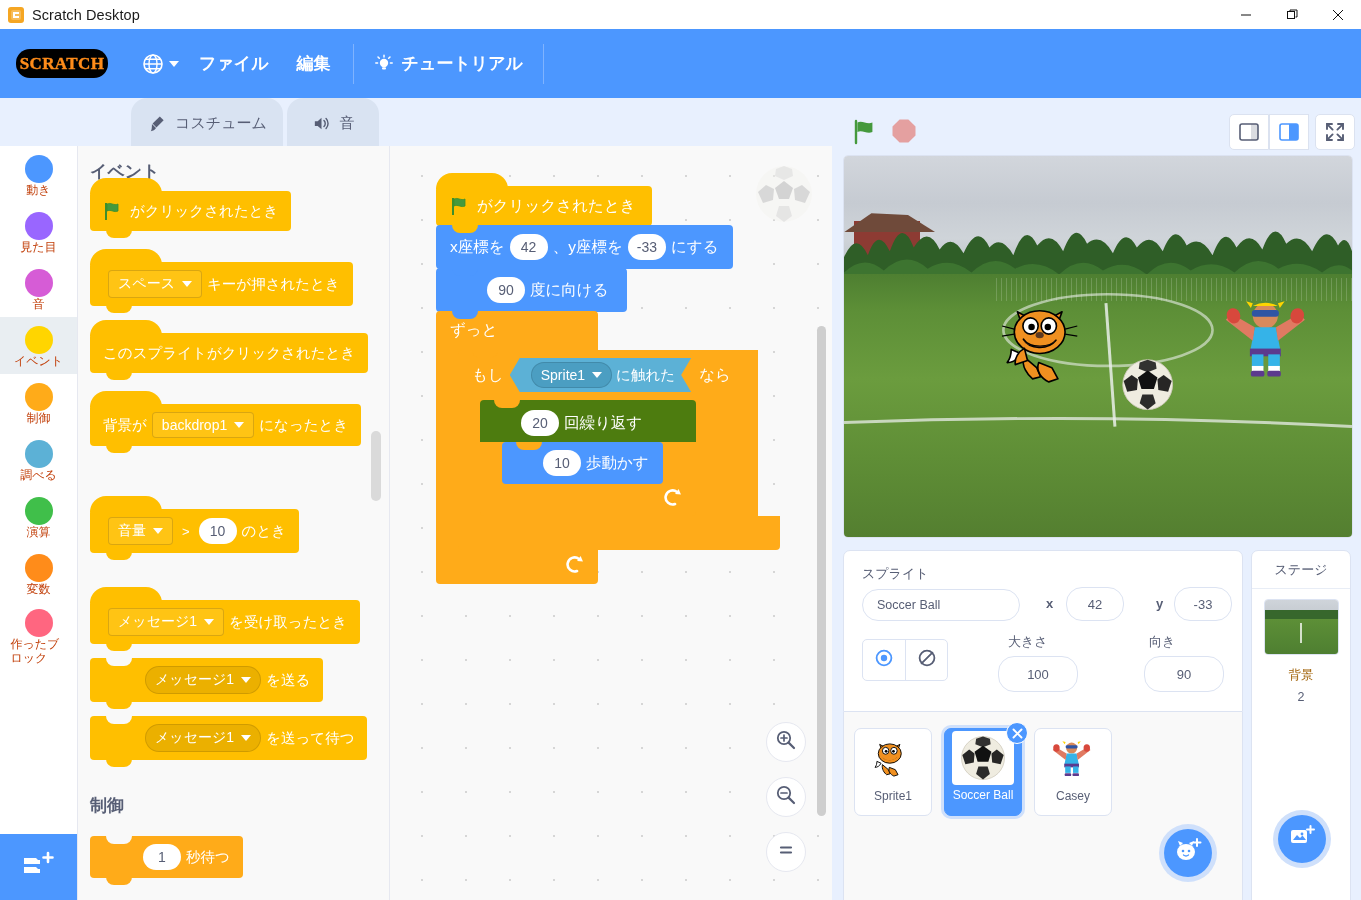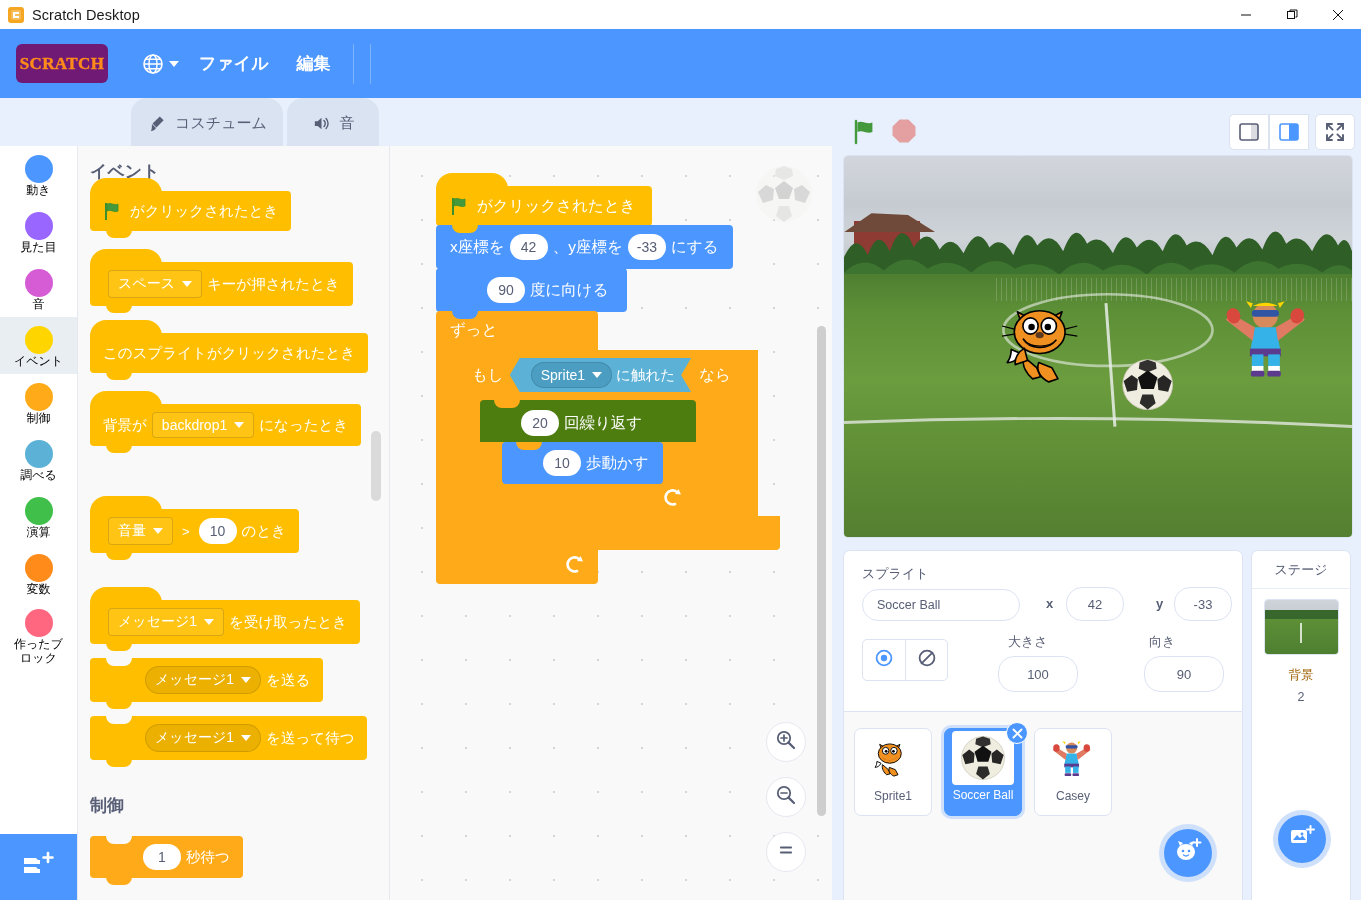--- a/index.html
+++ b/index.html
@@ -28,22 +28,22 @@
     width: 46px; height: 29px; display: flex; align-items: center; justify-content: center;
     font-size: 13px; color: #111;
   }
 
   
   #menubar {
     position: absolute; left: 0; top: 29px; width: 1361px; height: 69px;
     background: #4c97ff; display: flex; align-items: center;
   }
   .scratch-logo {
-    margin-left: 16px; width: 92px; height: 39px;
-    background: #701a75; border-radius: 6px;
+    margin-left: 16px; width: 92px; height: 29px;
+    background: #000000; border-radius: 14px;
     display: flex; align-items: center; justify-content: center;
   }
   .scratch-logo .lg-txt {
     font-family: "Liberation Serif", serif;
     font-weight: bold; font-size: 17px;
     color: #ff8c1a; letter-spacing: .4px;
     -webkit-text-stroke: .4px #ff8c1a;
   }
   .menu-globe {
     margin-left: 28px; display: flex; align-items: center; gap: 5px; padding: 4px 6px;
@@ -80,21 +80,21 @@
     position: absolute; left: 0; top: 146px; width: 78px; height: 754px;
     background: #fff; border-right: 1px solid #e6e8f0;
     overflow: hidden;
   }
   .cat {
     height: 57px; display: flex; flex-direction: column; align-items: center;
     justify-content: center; cursor: pointer; gap: 1px; padding-top: 4px;
   }
   .cat.selected { background: #e9eef2; }
   .cat .dot { width: 28px; height: 28px; border-radius: 50%; }
-  .cat .lbl { font-size: 12px; color: #000000; text-align: center; line-height: 1.15; }
+  .cat .lbl { font-size: 12px; color: #c2410c; line-height: 1.15; }
   #ext-button {
     position: absolute; left: 0; bottom: 0; width: 78px; height: 66px;
     background: #4c97ff; display: flex; align-items: center; justify-content: center;
     cursor: pointer;
   }
 
   
   #palette {
     position: absolute; left: 78px; top: 146px; width: 311px; height: 754px;
     background: #f9f9f9; overflow: hidden;
@@ -290,20 +290,32 @@
         <circle cx="11" cy="11" r="9" fill="none" stroke="#fff" stroke-width="1.6"></circle>
         <ellipse cx="11" cy="11" rx="4" ry="9" fill="none" stroke="#fff" stroke-width="1.4"></ellipse>
         <path d="M2 11h18M3.6 6.2h14.8M3.6 15.8h14.8" stroke="#fff" stroke-width="1.4" fill="none"></path>
       </svg>
     </span>
     <span class="caret-dn"></span>
   </div>
   <div class="menu-item">ファイル</div>
   <div class="menu-item">編集</div>
   <div class="menu-sep"></div>
+  <div class="menu-tutorial">
+    <span class="bulb-icon">
+      <svg width="20" height="20" viewBox="0 0 20 20">
+        <circle cx="10" cy="9" r="4.2" fill="#fff"></circle>
+        <rect x="8" y="13.2" width="4" height="2.4" rx="1" fill="#fff"></rect>
+        <g stroke="#fff" stroke-width="1.5" stroke-linecap="round">
+          <path d="M10 1.2v1.8M3.6 9H1.8M18.2 9h-1.8M5.3 4.3L4 3M14.7 4.3L16 3"></path>
+        </g>
+      </svg>
+    </span>
+    <span class="menu-item" style="padding:0">チュートリアル</span>
+  </div>
   <div class="menu-sep"></div>
 </div>
 
 <div id="tabrow">
   <div class="tab inactive" style="left:131px; width:152px;">
     <span class="tab-icon">
       <svg width="19" height="19" viewBox="0 0 20 20">
         <path d="M13.5 2.5l4 4-7.6 7.6-4-4z" fill="#575e75"></path>
         <path d="M5.2 10.5l4.3 4.3c-1.2 2-3 3.2-5.5 3.3.9-1.5 1.1-2.5 1.2-7.6z" fill="#575e75"></path>
       </svg>

